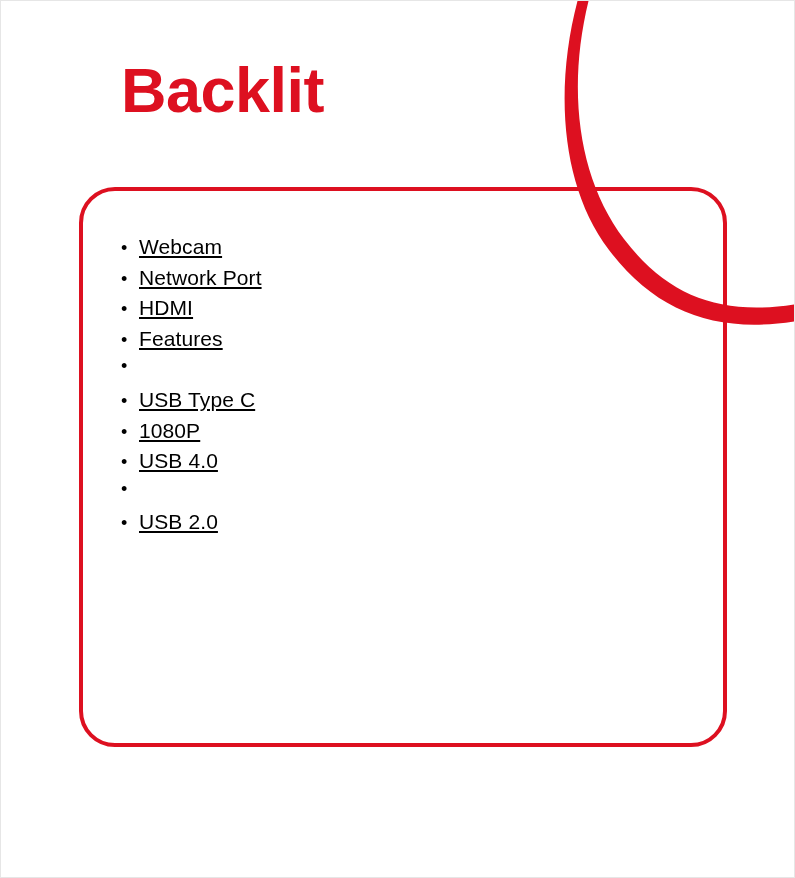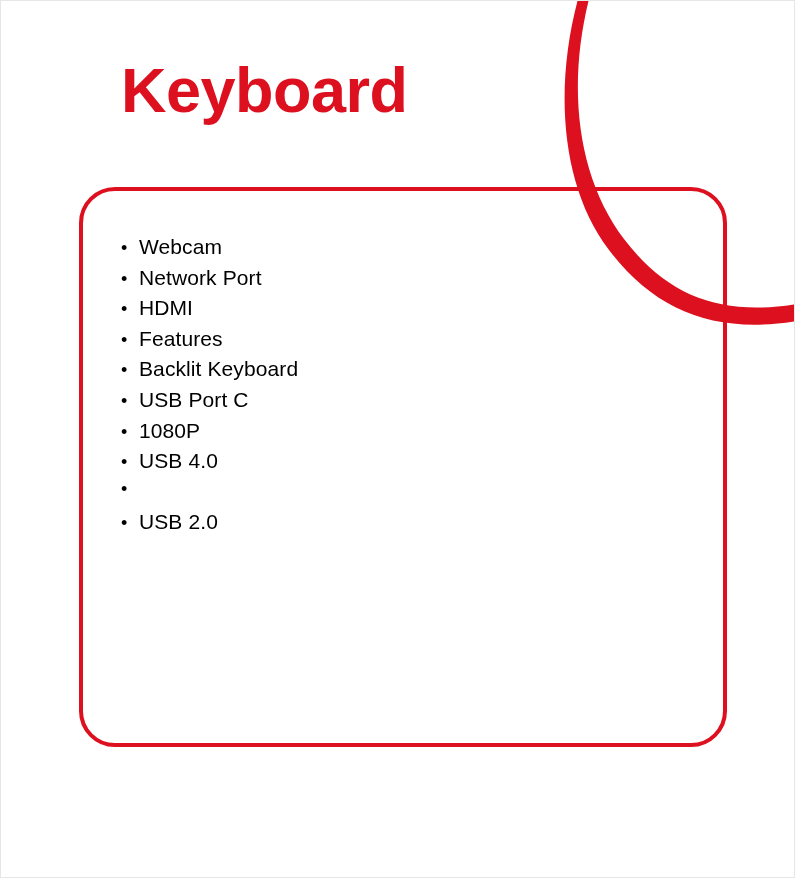--- a/index.html
+++ b/index.html
@@ -81,28 +81,29 @@
   }
   .feature-bullet {
     width: 18px;
     flex: 0 0 18px;
     font-size: 18px;
     line-height: 1;
     color: #000000;
   }
   .feature-label {
     letter-spacing: 0.1px;
+    text-decoration: underline;
   }
 </style>
 </head>
 <body>
 
 <div class="canvas">
 
-  <h1 class="page-title">Keyboard</h1>
+  <h1 class="page-title">Backlit</h1>
 
   <div class="feature-card">
     <ul class="feature-list">
       <li class="feature-item">
         <span class="feature-bullet">•</span>
         <span class="feature-label">Webcam</span>
       </li>
       <li class="feature-item">
         <span class="feature-bullet">•</span>
         <span class="feature-label">Network Port</span>
@@ -110,25 +111,24 @@
       <li class="feature-item">
         <span class="feature-bullet">•</span>
         <span class="feature-label">HDMI</span>
       </li>
       <li class="feature-item">
         <span class="feature-bullet">•</span>
         <span class="feature-label">Features</span>
       </li>
       <li class="feature-item">
         <span class="feature-bullet">•</span>
-        <span class="feature-label">Backlit Keyboard</span>
       </li>
       <li class="feature-item">
         <span class="feature-bullet">•</span>
-        <span class="feature-label">USB Port C</span>
+        <span class="feature-label">USB Type C</span>
       </li>
       <li class="feature-item">
         <span class="feature-bullet">•</span>
         <span class="feature-label">1080P</span>
       </li>
       <li class="feature-item">
         <span class="feature-bullet">•</span>
         <span class="feature-label">USB 4.0</span>
       </li>
       <li class="feature-item">

